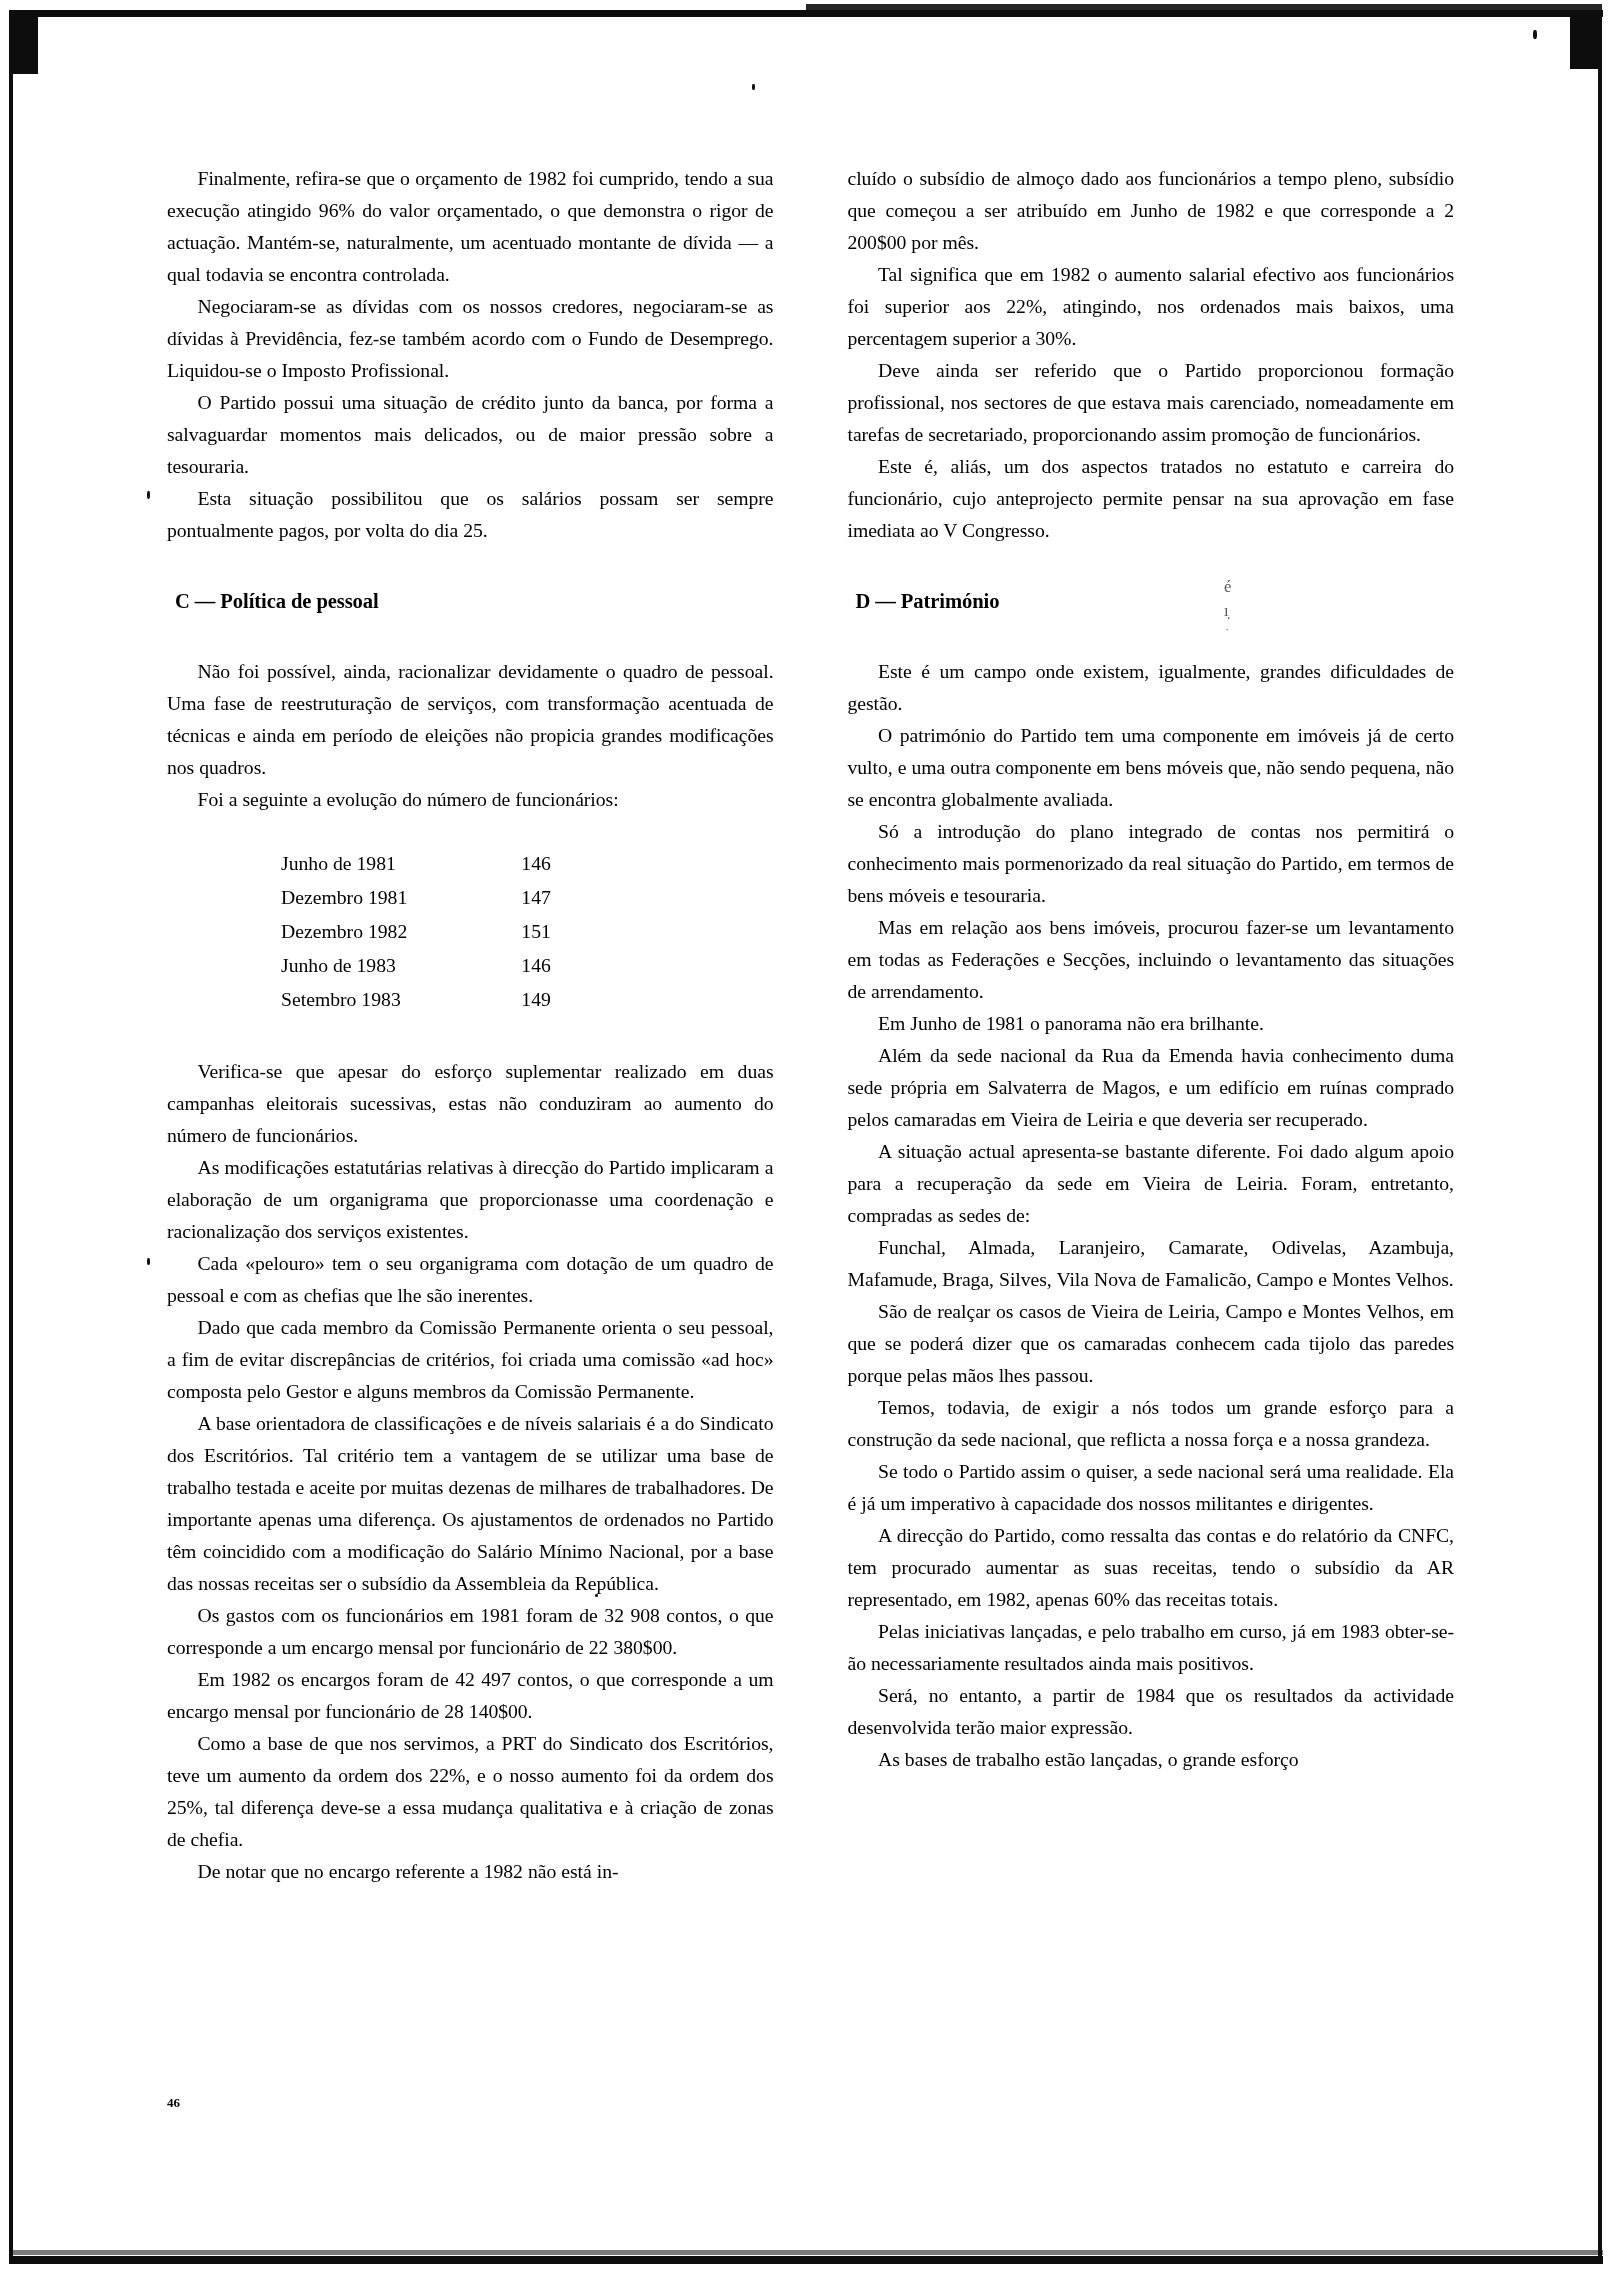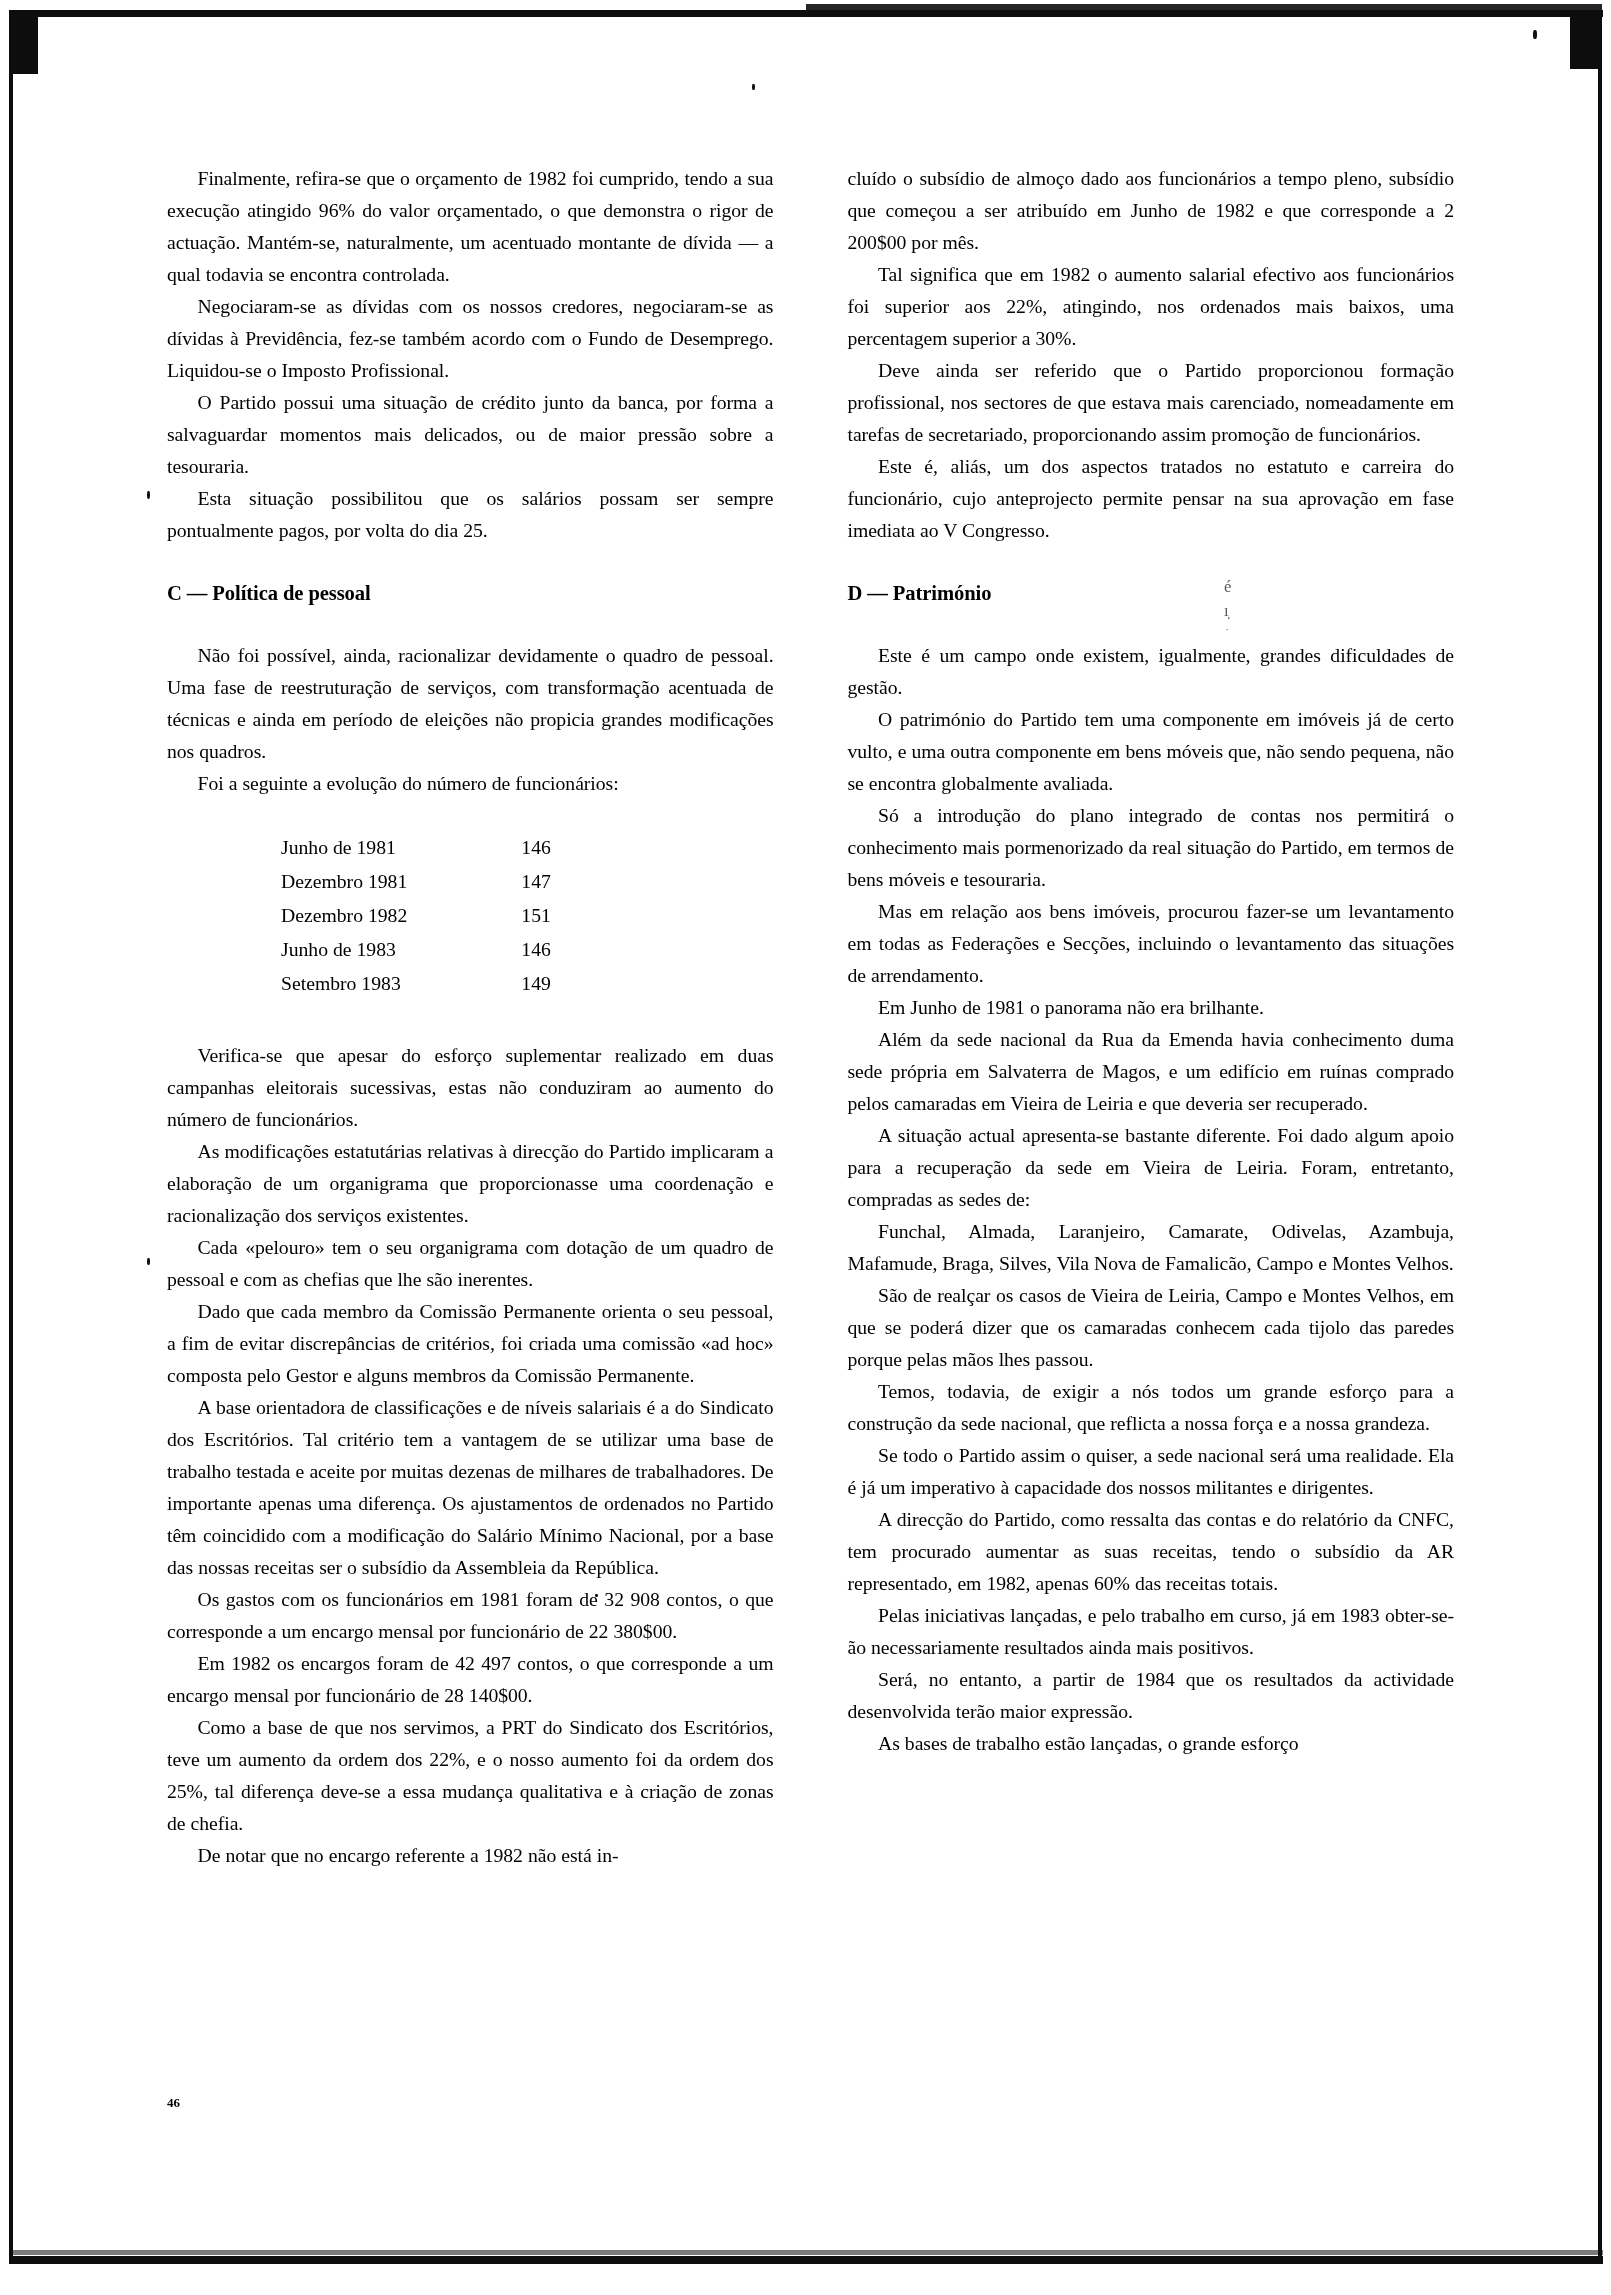--- a/index.html
+++ b/index.html
@@ -54,21 +54,21 @@
     font-size: 19.7px;
     line-height: 32px;
     text-align: justify;
     text-indent: 30.5px;
     letter-spacing: -0.05px;
     word-spacing: 0.2px;
   }
   p.para.noindent { text-indent: 0; }
 
   h3.section-heading {
-    margin: 0;
+    margin: 8px;
     font-size: 20.6px;
     line-height: 32px;
     font-weight: bold;
     text-indent: 0;
     letter-spacing: -0.1px;
   }
   .gap-md { height: 30.5px; }
   .gap-lg { height: 39px; }
 
   

